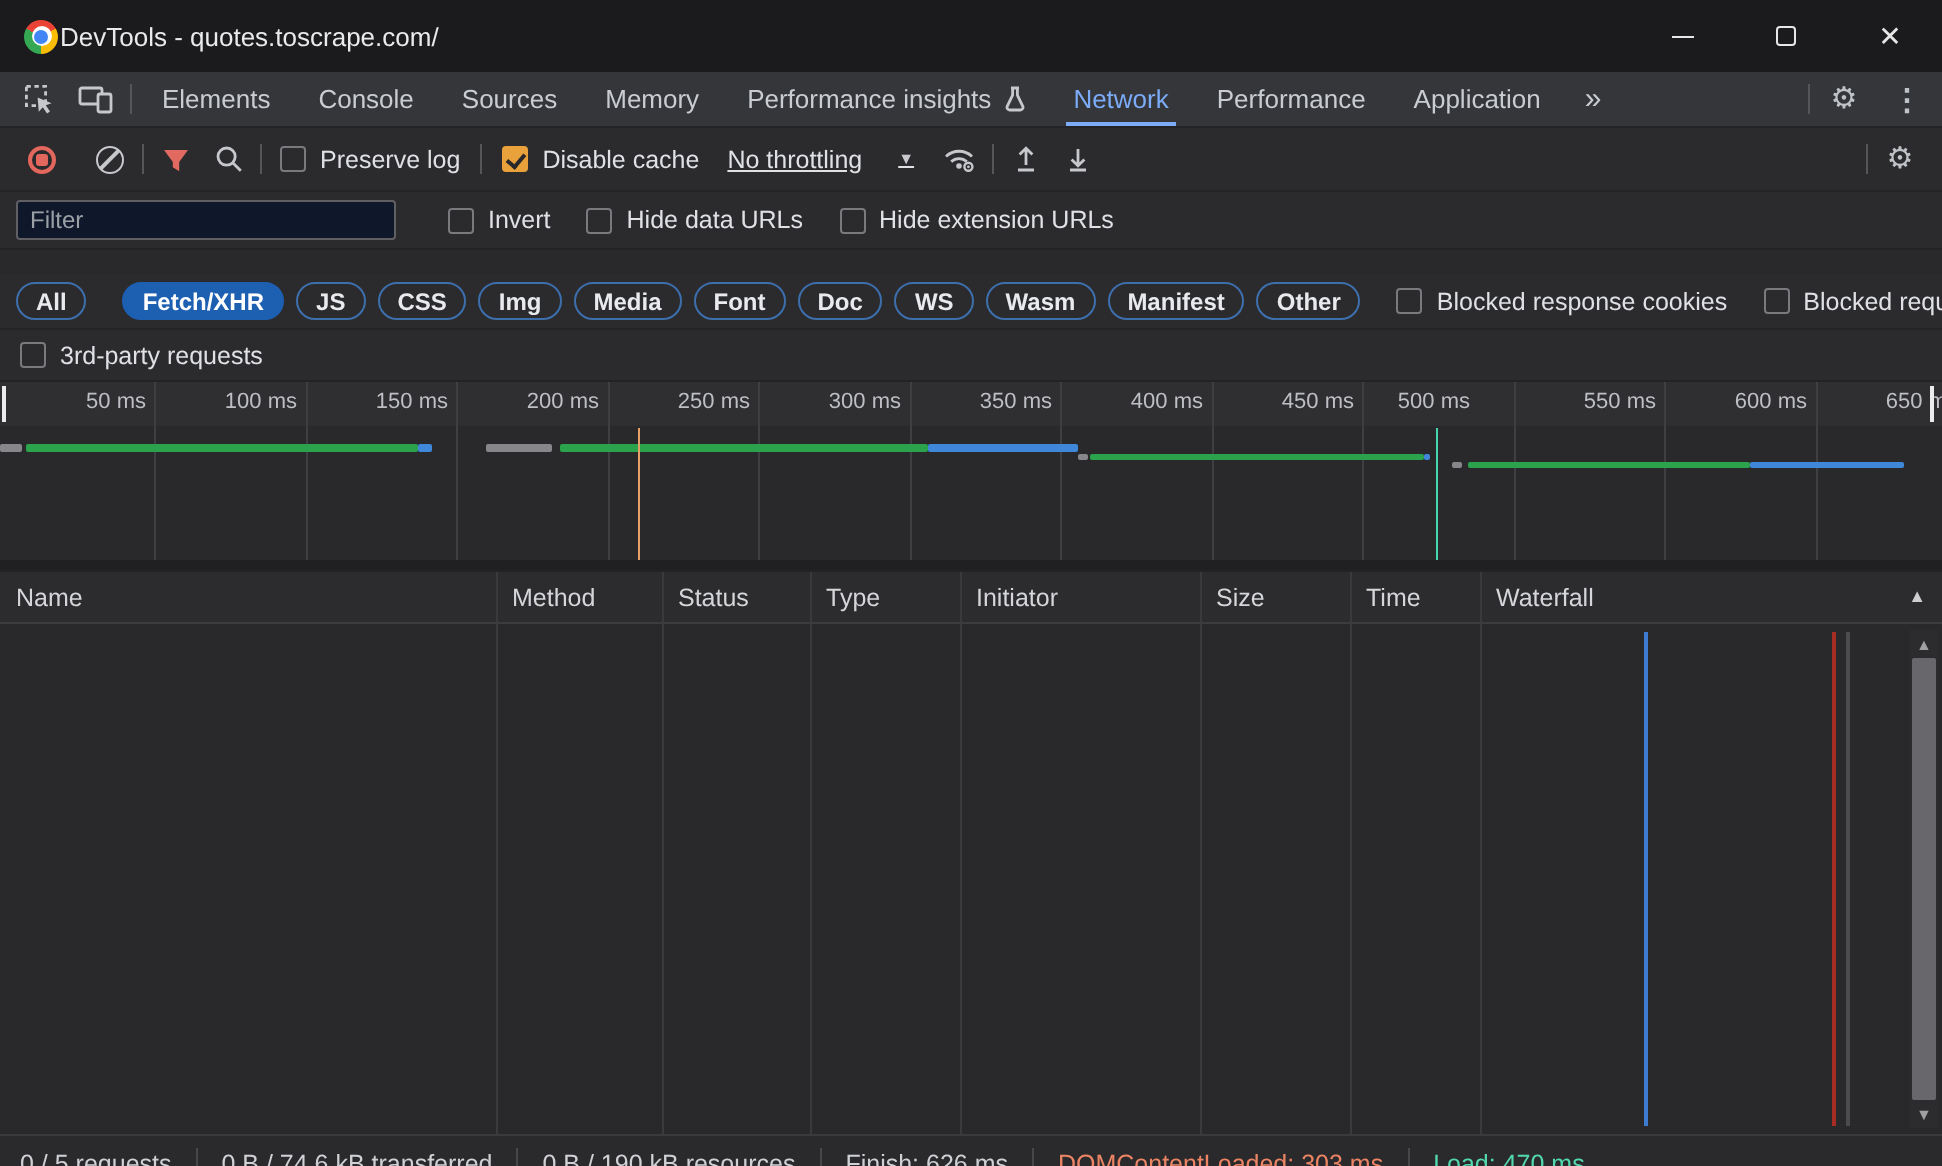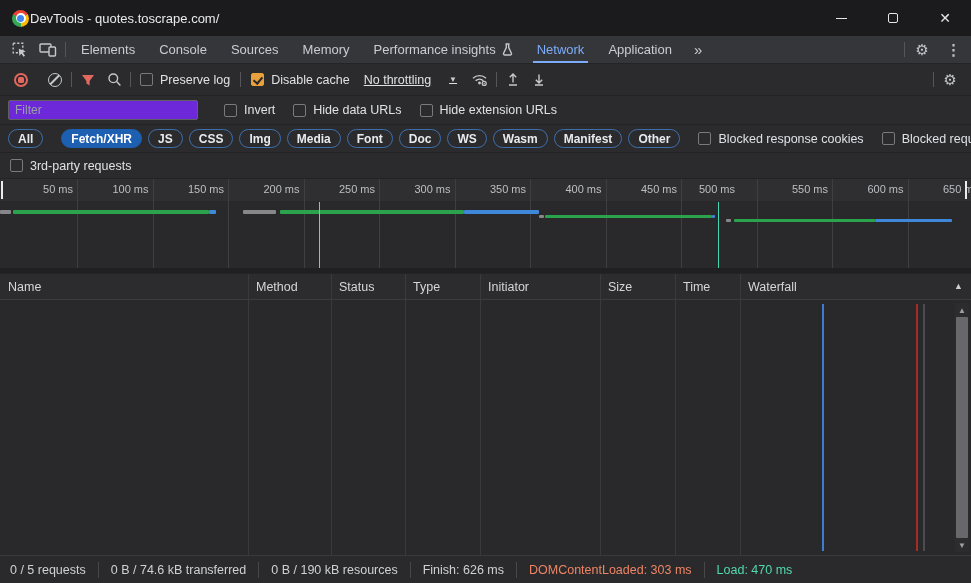--- a/index.html
+++ b/index.html
@@ -42,24 +42,24 @@
   .clear-icon::after{content:"";position:absolute;left:-1px;top:5px;width:13px;height:1.5px;background:#c6c8cc;transform:rotate(-45deg);}
   .chk{display:flex;align-items:center;gap:7px;white-space:nowrap;color:#dfe1e5;font-size:12.5px;text-align:right;}
   .chk .box{width:13px;height:13px;border:1px solid #7a7a7e;border-radius:2px;background:transparent;flex:0 0 auto;}
   .chk .box.checked{background:#e9a13b;border-color:#e9a13b;position:relative;}
   .chk .box.checked::after{content:"";position:absolute;left:3px;top:1px;width:4px;height:7px;border:solid #28282a;border-width:0 2px 2px 0;transform:rotate(40deg);}
   .throttle{display:flex;align-items:center;gap:18px;margin-left:14px;white-space:nowrap;font-size:12.5px;text-decoration:underline;}
   .dd-arrow{font-size:8px;color:#c9c9cd;}
   .spacer{flex:1;}
   
   .filter-row{height:29px;background:#2b2b2e;display:flex;align-items:center;padding:0 8px;gap:18px;border-bottom:1px solid #232326;}
-  .filter-input{width:190px;height:20px;background:#6d28d9;border:1px solid #606064;border-radius:2px;color:#dfe1e5;font-size:12px;padding:0 6px;font-family:"Liberation Sans",sans-serif;}
+  .filter-input{width:190px;height:20px;background:#0f172a;border:1px solid #606064;border-radius:2px;color:#dfe1e5;font-size:12px;padding:0 6px;font-family:"Liberation Sans",sans-serif;}
   .filter-input::placeholder{color:#9aa0a6;}
   
-  .chips-row{height:28px;background:#2b2b2e;display:flex;align-items:center;padding:0 8px;gap:6px;border-bottom:1px solid #232326;}
+  .chips-row{height:28px;background:#2b2b2e;display:flex;align-items:center;padding:0 8px;gap:6px;border-bottom:1px solid #232326;margin-top:12px;}
   .chip{border:1px solid #3d6fad;border-radius:10px;padding:1.5px 9px;font-size:12px;font-weight:bold;color:#e8eaed;white-space:nowrap;background:transparent;}
   .chip.selected{background:#1d5fb0;border-color:#1d5fb0;color:#fff;}
   .chips-row .chk{margin-left:12px;}
   
   .third-row{height:26px;background:#2b2b2e;display:flex;align-items:center;padding:0 10px;border-bottom:1px solid #232326;}
   
   .overview{height:95px;position:relative;background:#29292b;overflow:hidden;border-bottom:1px solid #232326;}
   .ov-ruler-bg{position:absolute;left:0;top:0;right:0;height:22px;background:#2f2f31;}
   .ov-lower{position:absolute;left:0;top:89px;right:0;height:6px;background:#202022;}
   .ov-tick{position:absolute;top:0;width:1px;height:89px;background:#3f3f43;}
@@ -133,20 +133,23 @@
     <div class="tab">
       <span>Performance insights</span>
       <span class="flask">
         <svg width="11" height="13" viewBox="0 0 11 13">
             <path class="stroke" d="M3.5 1h4 M4.3 1v3.6 L1.6 10.2 A1.3 1.3 0 0 0 2.8 12 h5.4 a1.3 1.3 0 0 0 1.2-1.8 L6.7 4.6 V1"></path>
           </svg>
       </span>
     </div>
     <div class="tab active">
         <span>Network</span>
+      </div>
+    <div class="tab">
+        <span>Performance</span>
       </div>
     <div class="tab">
         <span>Application</span>
       </div>
     <div class="more-tabs">»</div>
     <div class="tabbar-right">
       <div class="v-sep"></div>
       <div class="tb-icon-btn">
           <span class="gear">⚙</span>
         </div>

